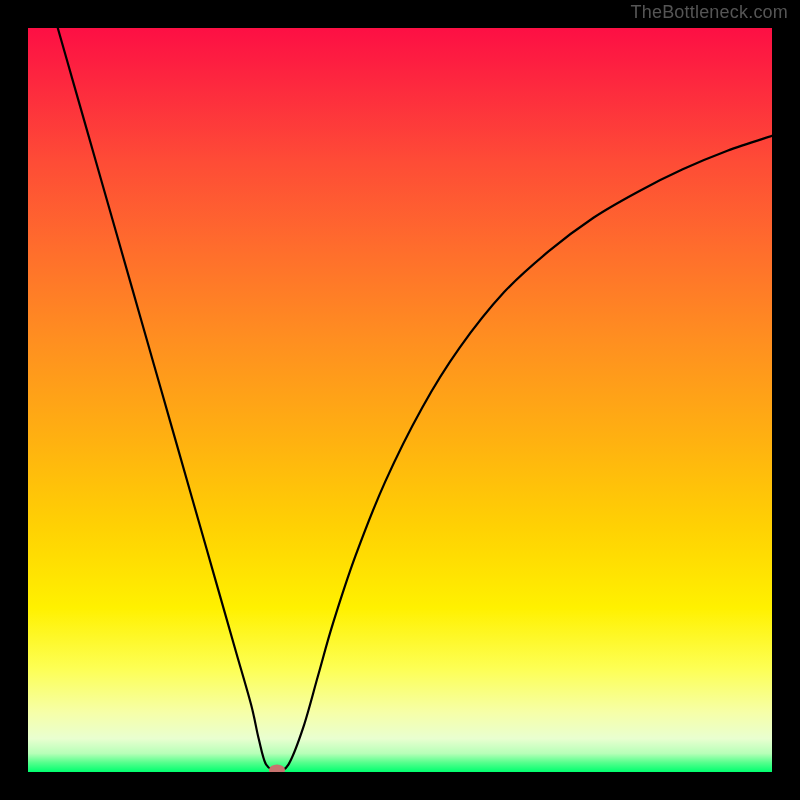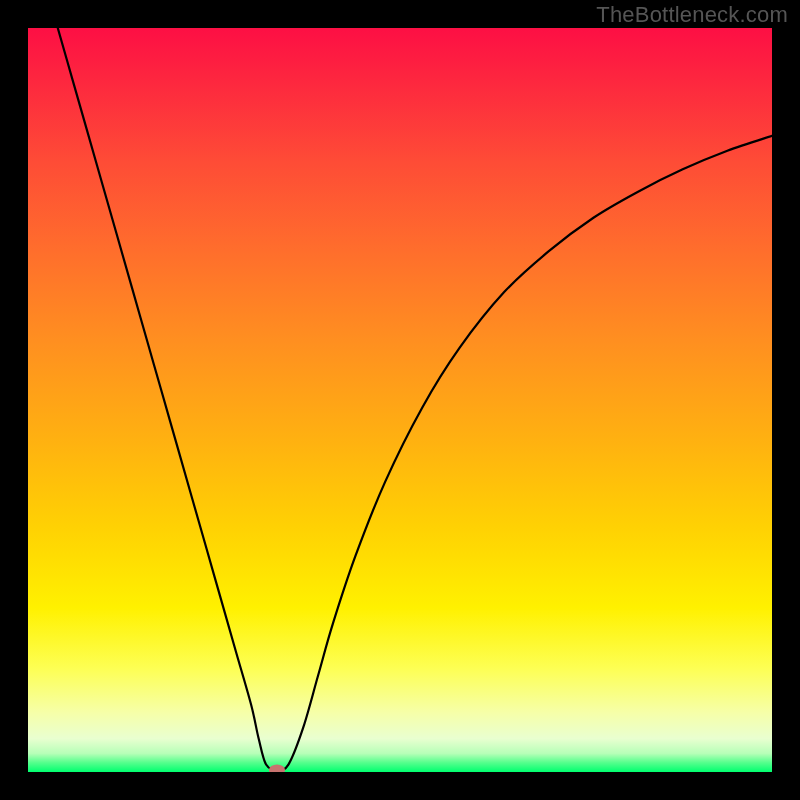--- a/index.html
+++ b/index.html
@@ -15,21 +15,21 @@
     position: relative;
     width: 800px;
     height: 800px;
     background: #000;
   }
   .watermark {
     position: absolute;
     top: 2px;
     right: 12px;
     color: #555;
-    font-size: 22px;
+    font-size: 18px;
     font-weight: 500;
     letter-spacing: 0.2px;
     z-index: 5;
     user-select: none;
   }
   .plot {
     position: absolute;
     top: 28px;
     left: 28px;
     width: 744px;   

